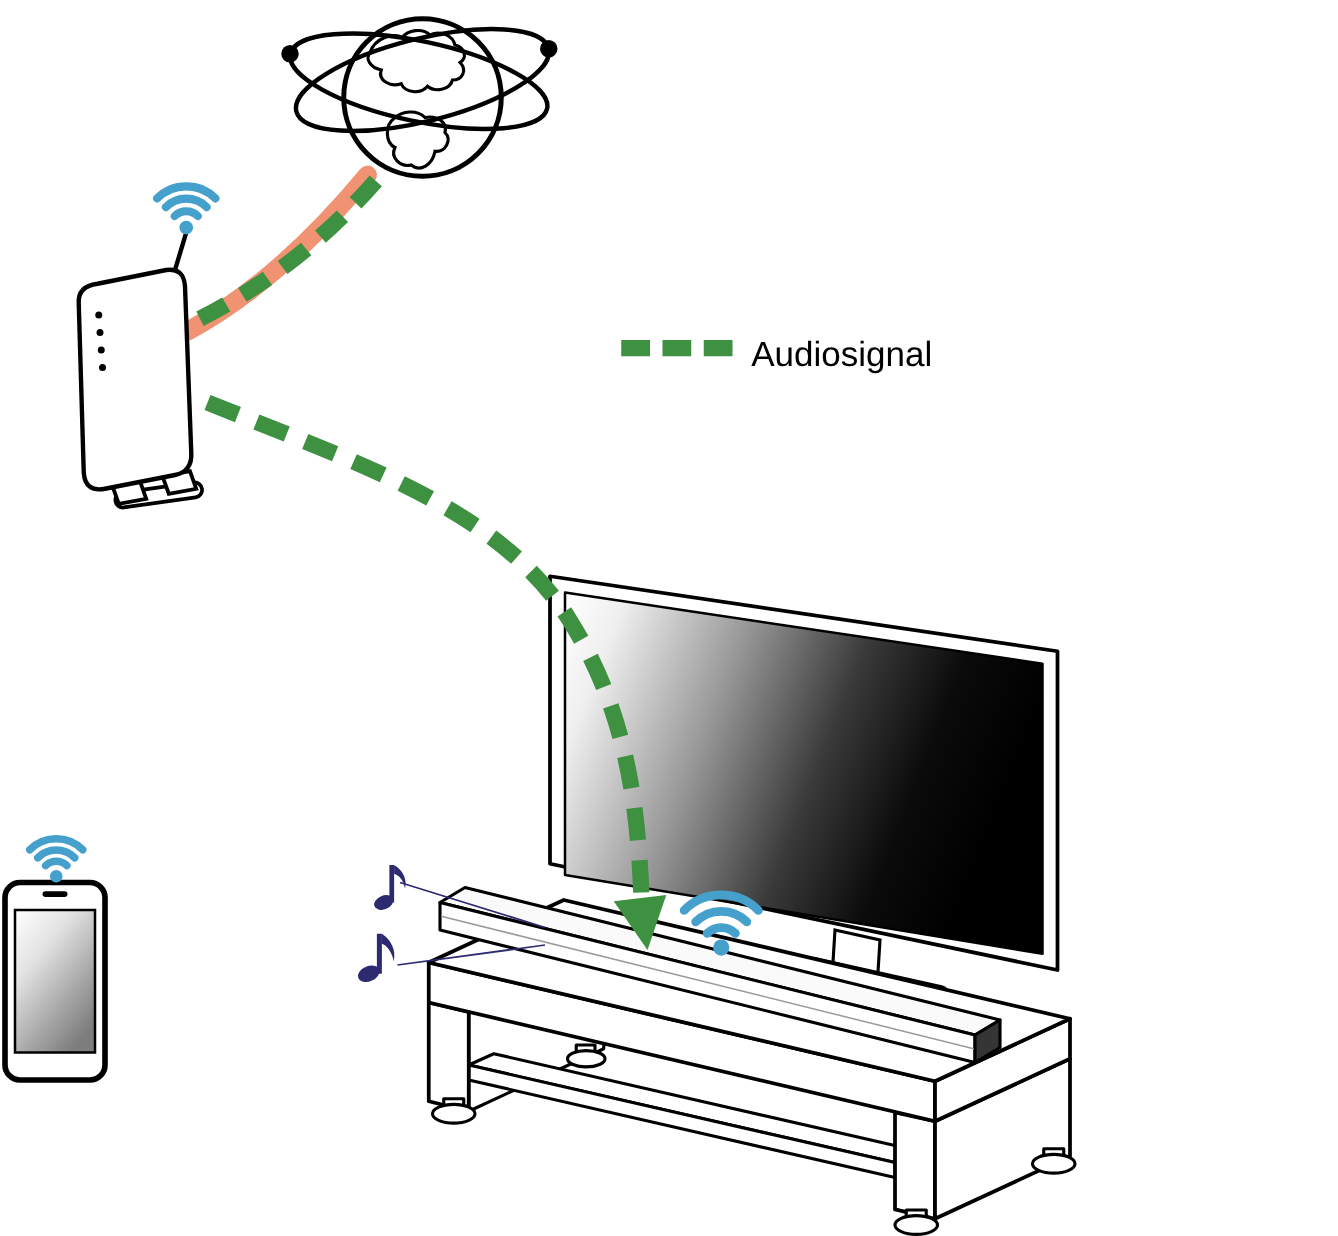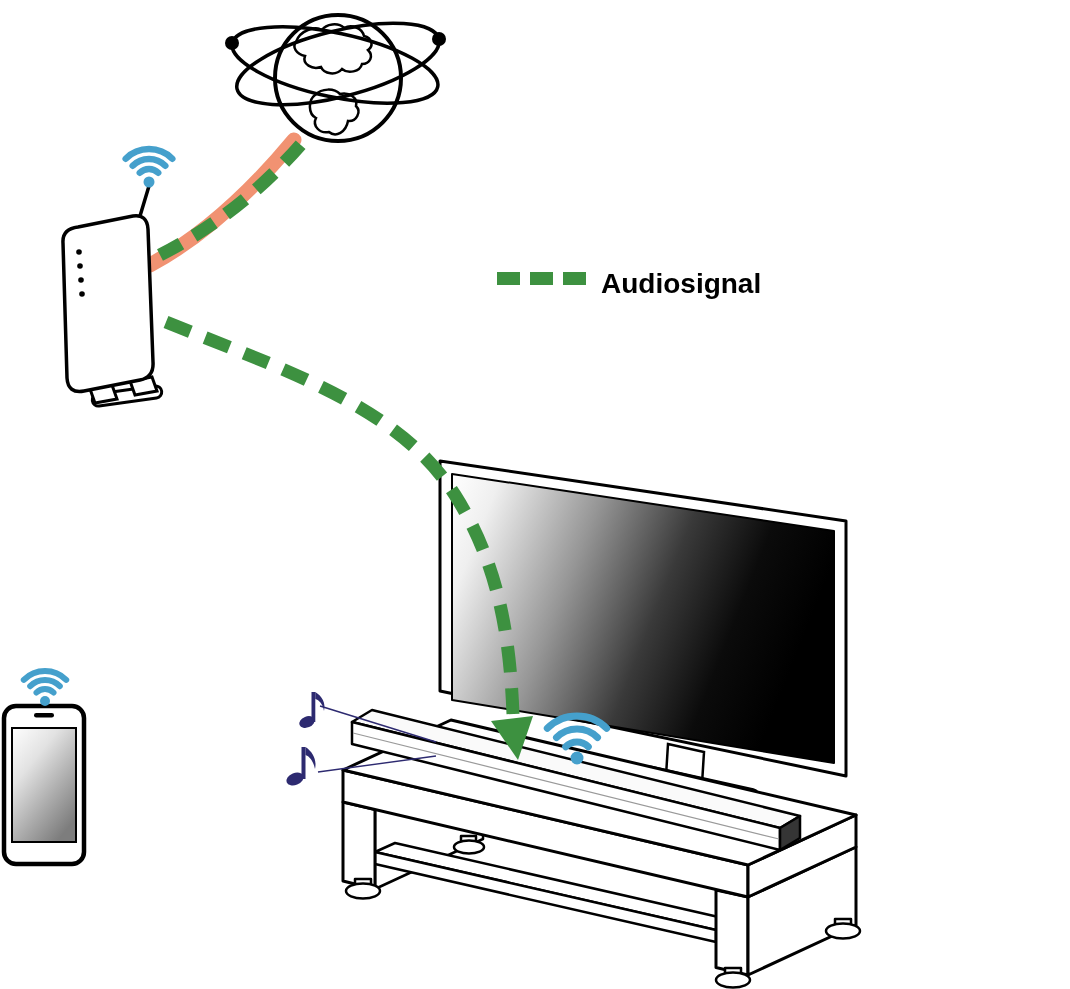--- a/index.html
+++ b/index.html
@@ -1,17 +1,17 @@
 <!DOCTYPE html>
 <html><head>
 <meta charset="utf-8">
 <style>
   html,body{margin:0;padding:0;background:#ffffff;}
   body{width:1070px;height:989px;overflow:hidden;font-family:"Liberation Sans",sans-serif;}
-  .canvas{position:relative;width:1070px;height:989px;font-weight:bold;}
+  .canvas{position:relative;width:1070px;height:989px;}
   svg{display:block;}
   text{font-family:"Liberation Sans",sans-serif;}
 </style>
 </head>
 <body>
 
 <div class="canvas">
 <svg width="1070" height="989" viewBox="0 0 1070 989">
   <defs>
     <linearGradient id="tvGrad" x1="0" y1="0" x2="1" y2="0.3">

